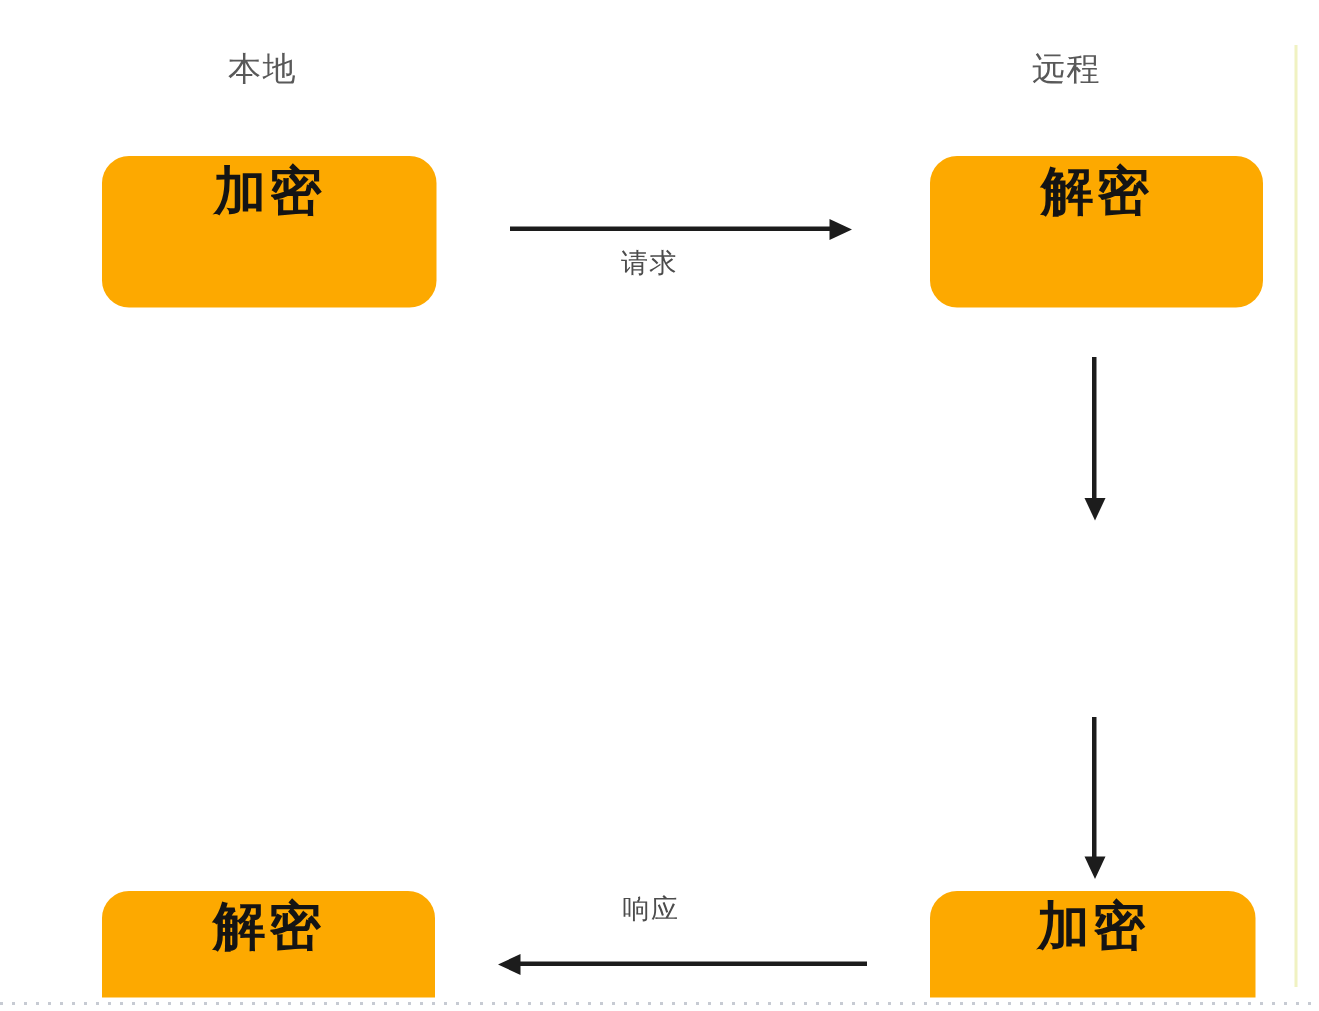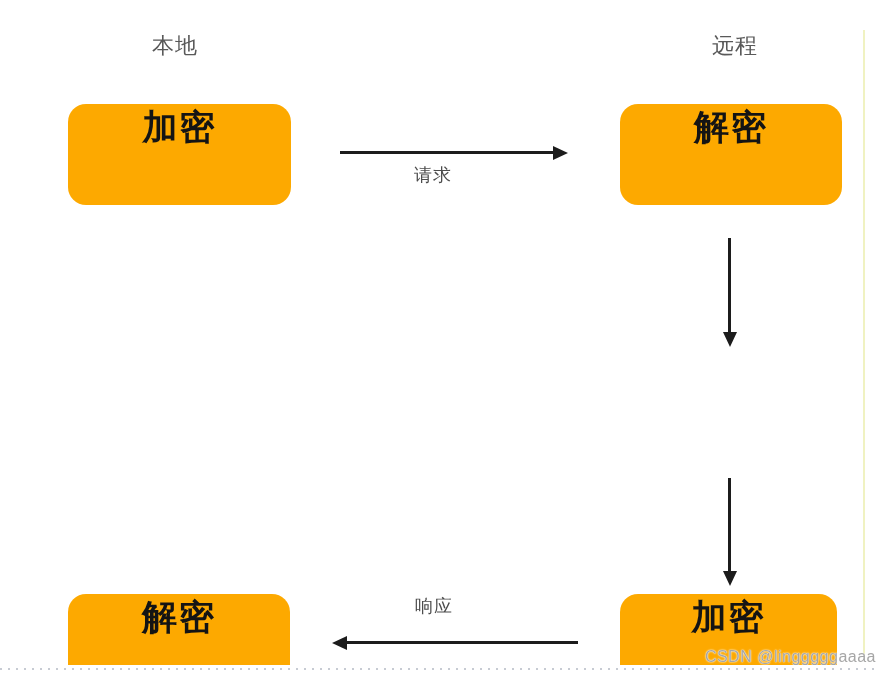--- a/index.html
+++ b/index.html
@@ -8,21 +8,21 @@
     position:relative;width:879px;height:674px;background:#ffffff;overflow:hidden;
   }
   
   .diagram-clip{position:absolute;left:0;top:0;width:879px;height:665px;overflow:hidden;margin-left:28px;}
 
   .col-label{
     position:absolute;top:34px;width:90px;text-align:center;
     font-size:22px;line-height:24px;color:#595959;letter-spacing:1px;
   }
   .col-label.local{left:102px;}
-  .col-label.remote{left:662px;}
+  .col-label.remote{left:638px;}
 
   .node{
     position:absolute;background:#FDA900;border-radius:18px;
     display:flex;align-items:flex-start;justify-content:center;
   }
   .node .node-label{
     font-size:35px;font-weight:700;color:#141414;letter-spacing:2px;
   }
   .node.n-encrypt-local {left:40px; top:104px;width:223px;height:101px;}
   .node.n-decrypt-remote{left:592px;top:104px;width:222px;height:101px;}
@@ -107,15 +107,14 @@
     <div class="shaft-h res-shaft"></div>
     <div class="head-left res-head"></div>
     <div class="edge-label response">响应</div>
 
     <div class="separator-line"></div>
 
   </div>
 
   <div class="dotted-line"></div>
 
-  <div class="watermark">CSDN @lingggggaaaa</div>
 
 </div>
 
 </body></html>

